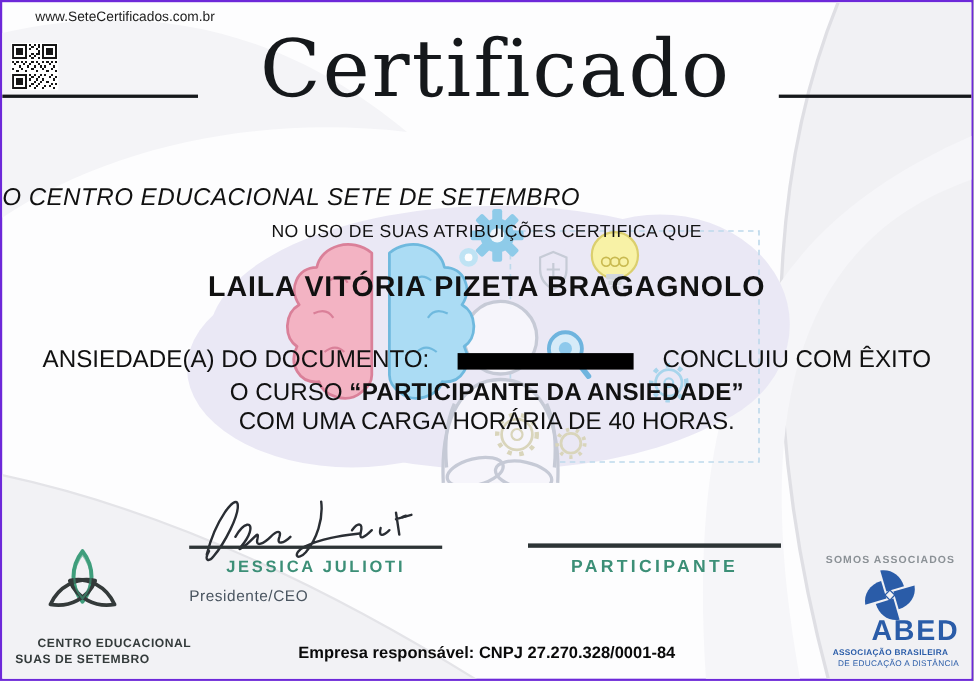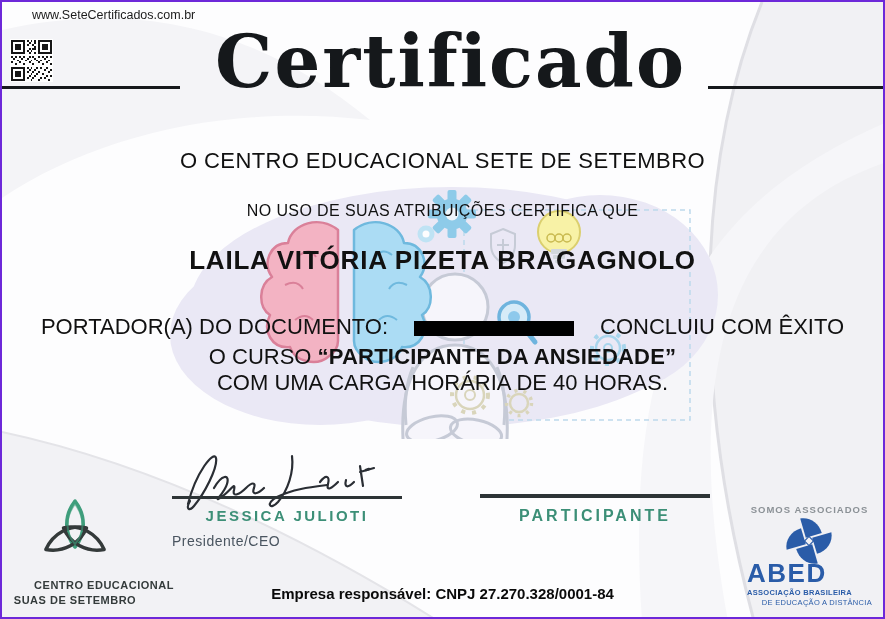--- a/index.html
+++ b/index.html
@@ -18,24 +18,24 @@
   .fg{z-index:2;}
   
   .meta-url{left:30px;top:6px;font-size:12.5px;color:#1c1c1c;}
   .meta-id{left:38px;top:21px;font-size:12.5px;color:#1c1c1c;}
   .qr{left:8px;top:37px;width:41px;height:41px;background:#fff;padding:1px;}
   
   .rule{height:3px;background:#15181b;top:84px;}
   .rule-left{left:0;width:178px;}
   .rule-right{left:706px;width:179px;}
   .title{left:16px;right:0;top:24px;text-align:center;
-    font-family:"DejaVu Serif","Liberation Serif",serif;font-size:72px;font-weight:700;
+    font-family:"DejaVu Serif","Liberation Serif",serif;font-size:72px;font-weight:400;
     letter-spacing:2px;color:#15181b;line-height:1;}
   
-  .intro1{left:0;right:0;top:146px;text-align:center;font-size:22px;letter-spacing:0.4px;}
+  .intro1{left:0;right:0;top:164px;text-align:left;font-size:22px;letter-spacing:0.4px;font-style:italic;}
   .intro2{left:0;right:0;top:172px;text-align:center;font-size:16px;letter-spacing:0.4px;margin-top:28px;}
   
   .name{left:0;right:0;top:243px;text-align:center;font-size:26px;font-weight:bold;letter-spacing:0.8px;}
   
   .docline{left:0;right:0;top:312px;display:flex;justify-content:center;align-items:center;gap:26px;font-size:22px;}
   .redact{width:160px;height:15px;background:#000;margin-top:3px;}
   .courseline{left:0;right:0;top:342px;text-align:center;font-size:22px;}
   .courseline b{letter-spacing:0.2px;}
   .hoursline{left:0;right:0;top:368px;text-align:center;font-size:22px;}
   
@@ -53,23 +53,23 @@
   .school1{left:2px;top:577px;width:142px;text-align:center;font-size:11px;font-weight:bold;
     letter-spacing:0.5px;color:#343b3b;margin-left:29px;}
   .school2{left:2px;top:592px;width:142px;text-align:center;font-size:11px;font-weight:bold;
     letter-spacing:0.5px;color:#343b3b;}
   
   .company{left:0;right:0;top:583px;text-align:center;font-size:15px;font-weight:bold;color:#0a0a0a;}
   
   .abed-tag{left:745px;top:502px;width:125px;text-align:center;font-size:9.5px;font-weight:bold;
     letter-spacing:1px;color:#8b9196;}
   .abed-logo{left:783px;top:515px;}
-  .abed-name{left:745px;top:556px;width:125px;text-align:left;font-size:26px;font-weight:bold;
+  .abed-name{left:745px;top:556px;width:125px;text-align:right;font-size:26px;font-weight:bold;
     letter-spacing:1.5px;color:#2a5ca8;}
-  .abed1{left:745px;top:586px;width:125px;font-size:7.5px;font-weight:bold;
+  .abed1{left:745px;top:586px;width:125px;text-align:center;font-size:7.5px;font-weight:bold;
     letter-spacing:0.3px;color:#2a5ca8;}
   .abed2{left:745px;top:596px;width:125px;text-align:right;font-size:7.5px;font-weight:normal;
     letter-spacing:0.3px;color:#2a5ca8;}
 </style>
 </head>
 <body>
 
 <div id="cert">
 
   <svg id="waves" class="abs" width="885" height="619" viewBox="0 0 885 619">
@@ -194,21 +194,21 @@
   <div class="abs fg rule rule-left"></div>
   <div class="abs fg title">Certificado</div>
   <div class="abs fg rule rule-right"></div>
 
   <div class="abs fg intro1">O CENTRO EDUCACIONAL SETE DE SETEMBRO</div>
   <div class="abs fg intro2">NO USO DE SUAS ATRIBUIÇÕES CERTIFICA QUE</div>
 
   <div class="abs fg name">LAILA VITÓRIA PIZETA BRAGAGNOLO</div>
 
   <div class="abs fg docline">
-    <span>PORTADOR(A) DO DOCUMENTO:</span>
+    <span>ANSIEDADE(A) DO DOCUMENTO:</span>
     <span class="redact"></span>
     <span>CONCLUIU COM ÊXITO</span>
   </div>
   <div class="abs fg courseline"><span>O CURSO </span><b>“PARTICIPANTE DA ANSIEDADE”</b></div>
   <div class="abs fg hoursline">COM UMA CARGA HORÁRIA DE 40 HORAS.</div>
 
   <svg class="abs fg sig-svg" width="240" height="70" viewBox="0 0 240 70" fill="none" stroke="#2a2e34" stroke-width="2.2" stroke-linecap="round">
     <path d="M18,62 C26,30 44,8 46,16 C48,26 34,52 24,64 C20,69 15,68 20,59"></path>
     <path d="M44,46 c8,-14 16,-14 13,-4 c-3,10 -14,18 -7,14 c10,-6 16,-18 14,-8 c-2,8 6,4 12,-2 c6,-6 10,-6 8,0 c-3,8 4,6 10,0"></path>
     <path d="M122,14 c2,16 -4,34 -14,46 c-8,9 -13,1 -1,-5 c16,-8 34,-10 50,-12"></path>

